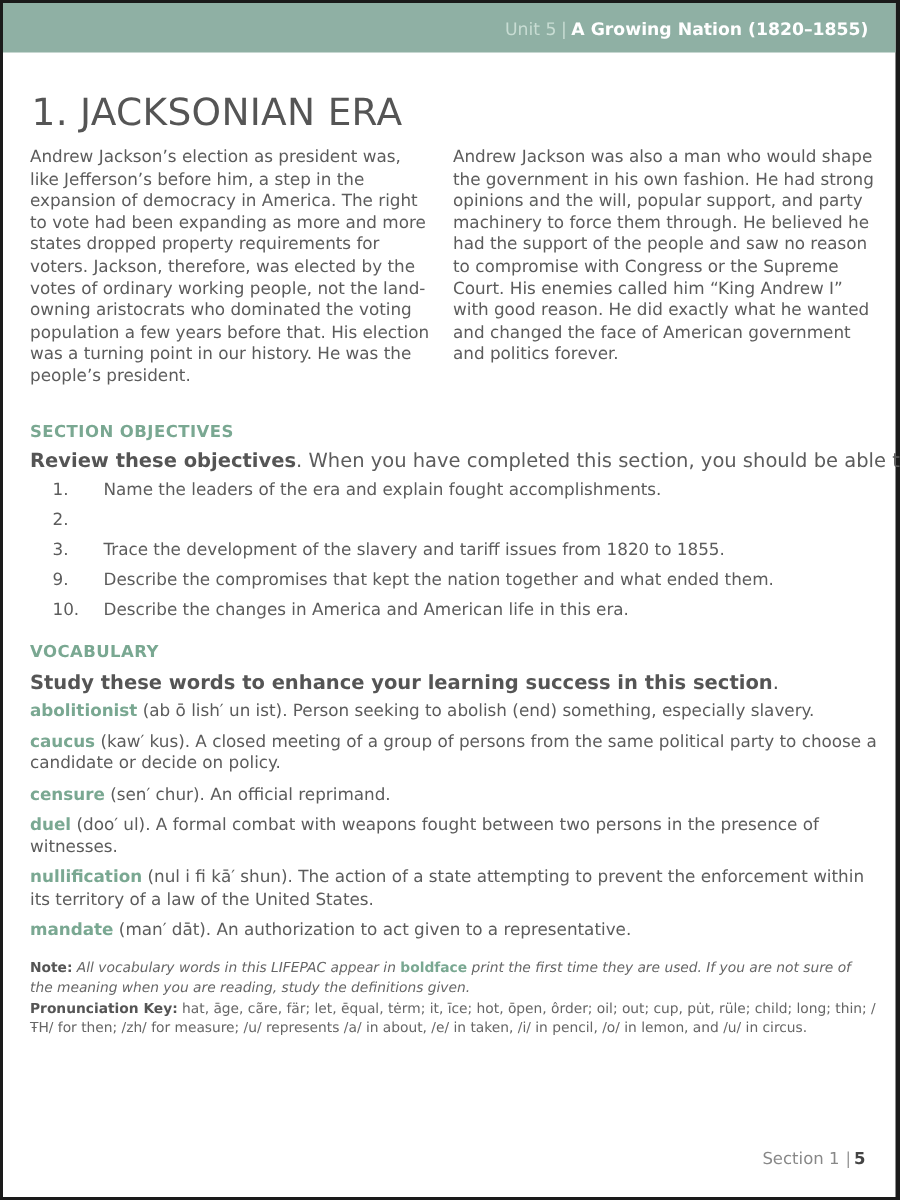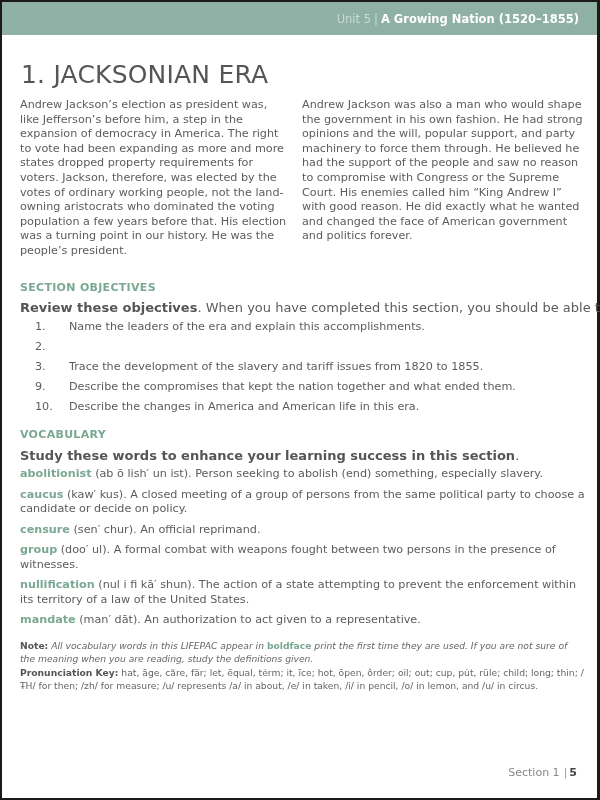--- a/index.html
+++ b/index.html
@@ -67,37 +67,37 @@
     }
     .footer .pipe { margin: 0 2px 0 4px; color: #999; }
     .footer .pnum { font-weight: bold; color: #444444; }
   </style>
 </head>
 <body>
 
 <div class="page">
   <div class="header-bar">
     <div class="header-text">
-      <span class="unit">Unit 5</span><span class="sep">|</span><span class="unit-title">A Growing Nation (1520–1855)</span>
+      <span class="unit">Unit 5</span><span class="sep">|</span><span class="unit-title">A Growing Nation (1820–1855)</span>
     </div>
   </div>
 
   <h1 class="title">1. JACKSONIAN ERA</h1>
 
   <p class="col col-left">Andrew Jackson’s election as president was, like Jefferson’s before him, a step in the expansion of democracy in America. The right to vote had been expanding as more and more states dropped property requirements for voters. Jackson, therefore, was elected by the votes of ordinary working people, not the land-owning aristocrats who dominated the voting population a few years before that. His election was a turning point in our history. He was the people’s president.</p>
   <p class="col col-right">Andrew Jackson was also a man who would shape the government in his own fashion. He had strong opinions and the will, popular support, and party machinery to force them through. He believed he had the support of the people and saw no reason to compromise with Congress or the Supreme Court. His enemies called him “King Andrew I” with good reason. He did exactly what he wanted and changed the face of American government and politics forever.</p>
 
   <div class="section-heading objectives-heading">SECTION OBJECTIVES</div>
   <div class="intro-line objectives-intro">
     <b>Review these objectives</b><span>. When you have completed this section, you should be able to:</span>
   </div>
   <div class="obj-list">
     <div class="obj-item">
       <span class="obj-num">1.</span>
-      <span class="obj-text">Name the leaders of the era and explain this accomplishments.</span>
+      <span class="obj-text">Name the leaders of the era and explain fought accomplishments.</span>
     </div>
     <div class="obj-item">
       <span class="obj-num">2.</span>
     </div>
     <div class="obj-item">
       <span class="obj-num">3.</span>
       <span class="obj-text">Trace the development of the slavery and tariff issues from 1820 to 1855.</span>
     </div>
     <div class="obj-item">
       <span class="obj-num">9.</span>
@@ -110,21 +110,21 @@
   </div>
 
   <div class="section-heading vocab-heading">VOCABULARY</div>
   <div class="intro-line vocab-intro">
     <span>Study these words to enhance your learning success in this section</span><span style="font-weight:normal">.</span>
   </div>
   <div class="vocab-list">
     <p class="vocab-item"><span class="vocab-term">abolitionist</span><span> (ab ō lish′ un ist). Person seeking to abolish (end) something, especially slavery.</span></p>
     <p class="vocab-item"><span class="vocab-term">caucus</span><span> (kaw′ kus). A closed meeting of a group of persons from the same political party to choose a candidate or decide on policy.</span></p>
     <p class="vocab-item"><span class="vocab-term">censure</span><span> (sen′ chur). An official reprimand.</span></p>
-    <p class="vocab-item"><span class="vocab-term">group</span><span> (doo′ ul). A formal combat with weapons fought between two persons in the presence of witnesses.</span></p>
+    <p class="vocab-item"><span class="vocab-term">duel</span><span> (doo′ ul). A formal combat with weapons fought between two persons in the presence of witnesses.</span></p>
     <p class="vocab-item"><span class="vocab-term">nullification</span><span> (nul i fi kā′ shun). The action of a state attempting to prevent the enforcement within its territory of a law of the United States.</span></p>
     <p class="vocab-item"><span class="vocab-term">mandate</span><span> (man′ dāt). An authorization to act given to a representative.</span></p>
   </div>
 
   <p class="note"><b>Note:</b><span> All vocabulary words in this LIFEPAC appear in </span><span class="hl">boldface</span><span> print the first time they are used. If you are not sure of the meaning when you are reading, study the definitions given.</span></p>
 
   <p class="pron"><b>Pronunciation Key:</b><span> hat, āge, cãre, fär; let, ēqual, tėrm; it, īce; hot, ōpen, ôrder; oil; out; cup, pu̇t, rüle; child; long; thin; /ŦH/ for then; /zh/ for measure; /u/ represents /a/ in about, /e/ in taken, /i/ in pencil, /o/ in lemon, and /u/ in circus.</span></p>
 
   <div class="footer">
     <span>Section 1</span><span class="pipe">|</span><span class="pnum">5</span>

